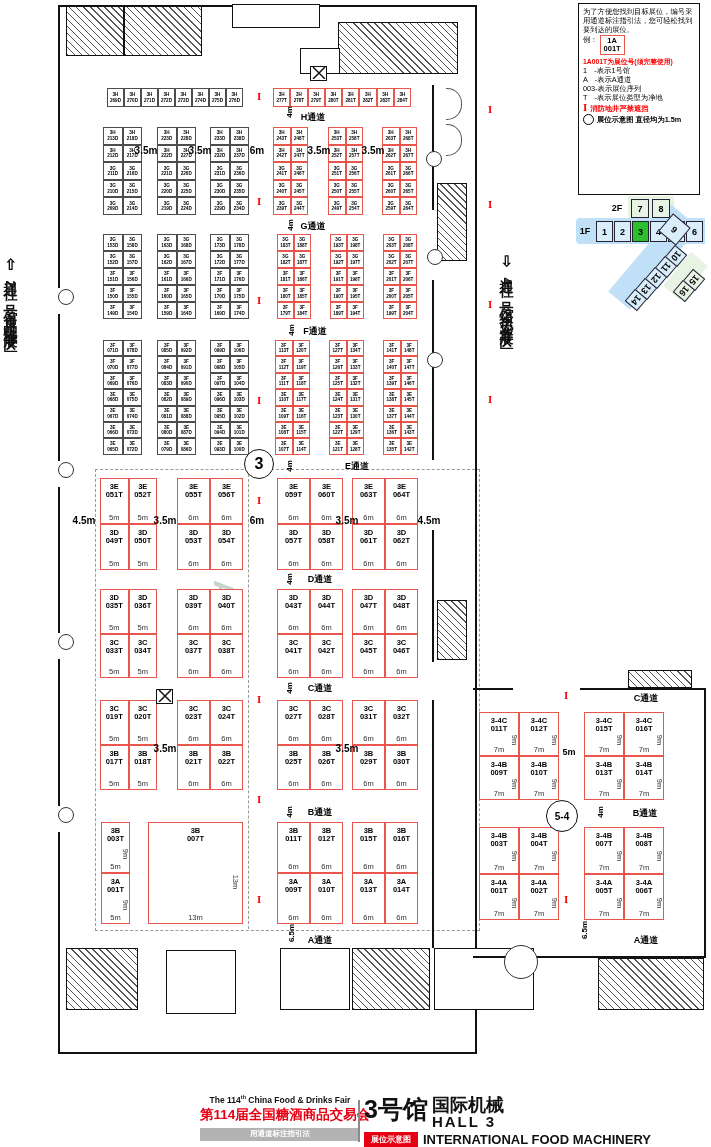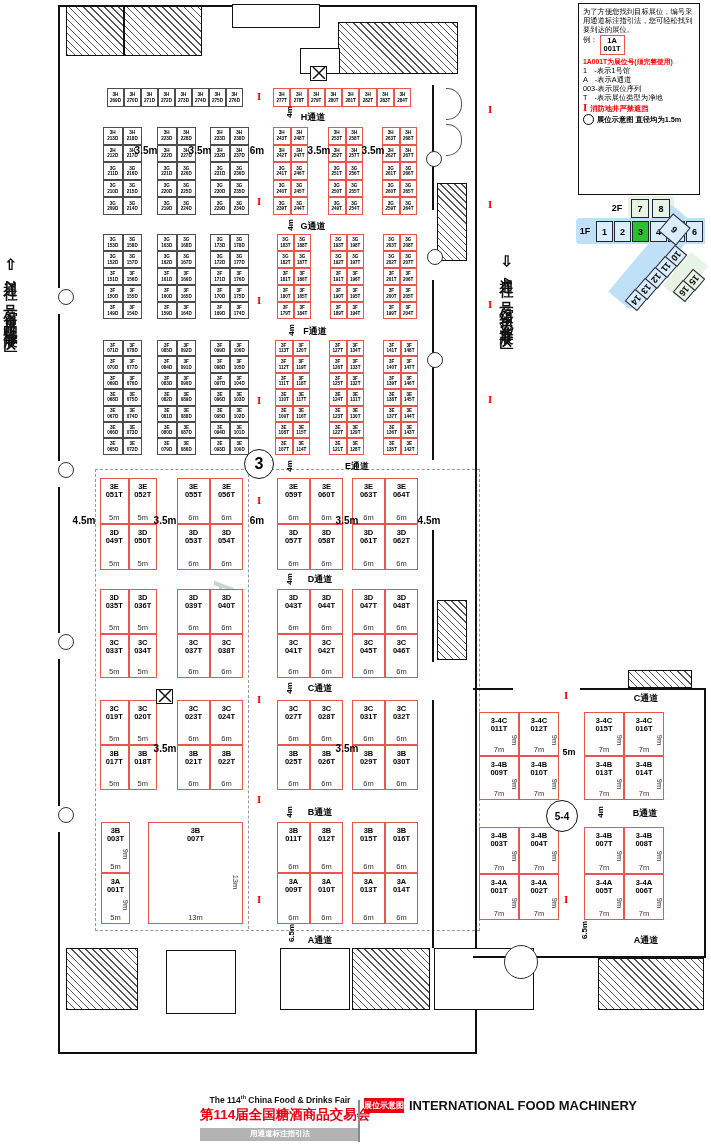--- a/index.html
+++ b/index.html
@@ -133,22 +133,29 @@
 
   <div class="footer" style="left:200px;top:1094px;width:160px;text-align:center;">
     <div style="font-size:8.5px;font-weight:bold;color:#111;">
       <span>The 114</span><sup style="font-size:5.5px;">th</sup><span> China Food &amp; Drinks Fair</span>
     </div>
     <div style="font-size:13.5px;font-weight:bold;color:#e60012;margin-top:1px;white-space:nowrap;">第114届全国糖酒商品交易会</div>
     <div style="background:#b3b3b3;color:#fff;font-size:7.5px;font-weight:bold;padding:1.5px 0;margin-top:4px;">用通道标注指引法</div>
   </div>
   <div style="position:absolute;left:358px;top:1100px;width:2px;height:42px;background:#8a8a8a;z-index:3;"></div>
   <div class="footer" style="left:364px;top:1096px;">
+    <div style="display:flex;align-items:flex-start;gap:4px;">
+      <div style="font-size:25px;font-weight:bold;color:#111;line-height:26px;">3号馆</div>
+      <div>
+        <div style="font-size:18px;font-weight:bold;color:#111;line-height:18px;">国际机械</div>
+        <div style="font-size:15px;font-weight:bold;color:#111;line-height:16px;letter-spacing:2px;">HALL 3</div>
+      </div>
+    </div>
     <div style="display:flex;align-items:center;gap:5px;margin-top:2px;">
-      <div style="background:#e60012;color:#fff;font-size:8px;font-weight:bold;padding:2px 0;">展位示意图</div>
+      <div style="background:#e60012;color:#fff;font-size:8px;font-weight:bold;padding:2px 7px;">展位示意图</div>
       <div style="font-size:13px;font-weight:bold;color:#111;white-space:nowrap;">INTERNATIONAL FOOD MACHINERY</div>
     </div>
   </div>
 
 <div class="booth bgray small" style="left: 107px; top: 88px; width: 17px; height: 19px;">
       <span>3H</span>
       <span>269D</span>
     </div>
     <div class="booth bgray small" style="left: 124px; top: 88px; width: 17px; height: 19px;">
       <span>3H</span>

